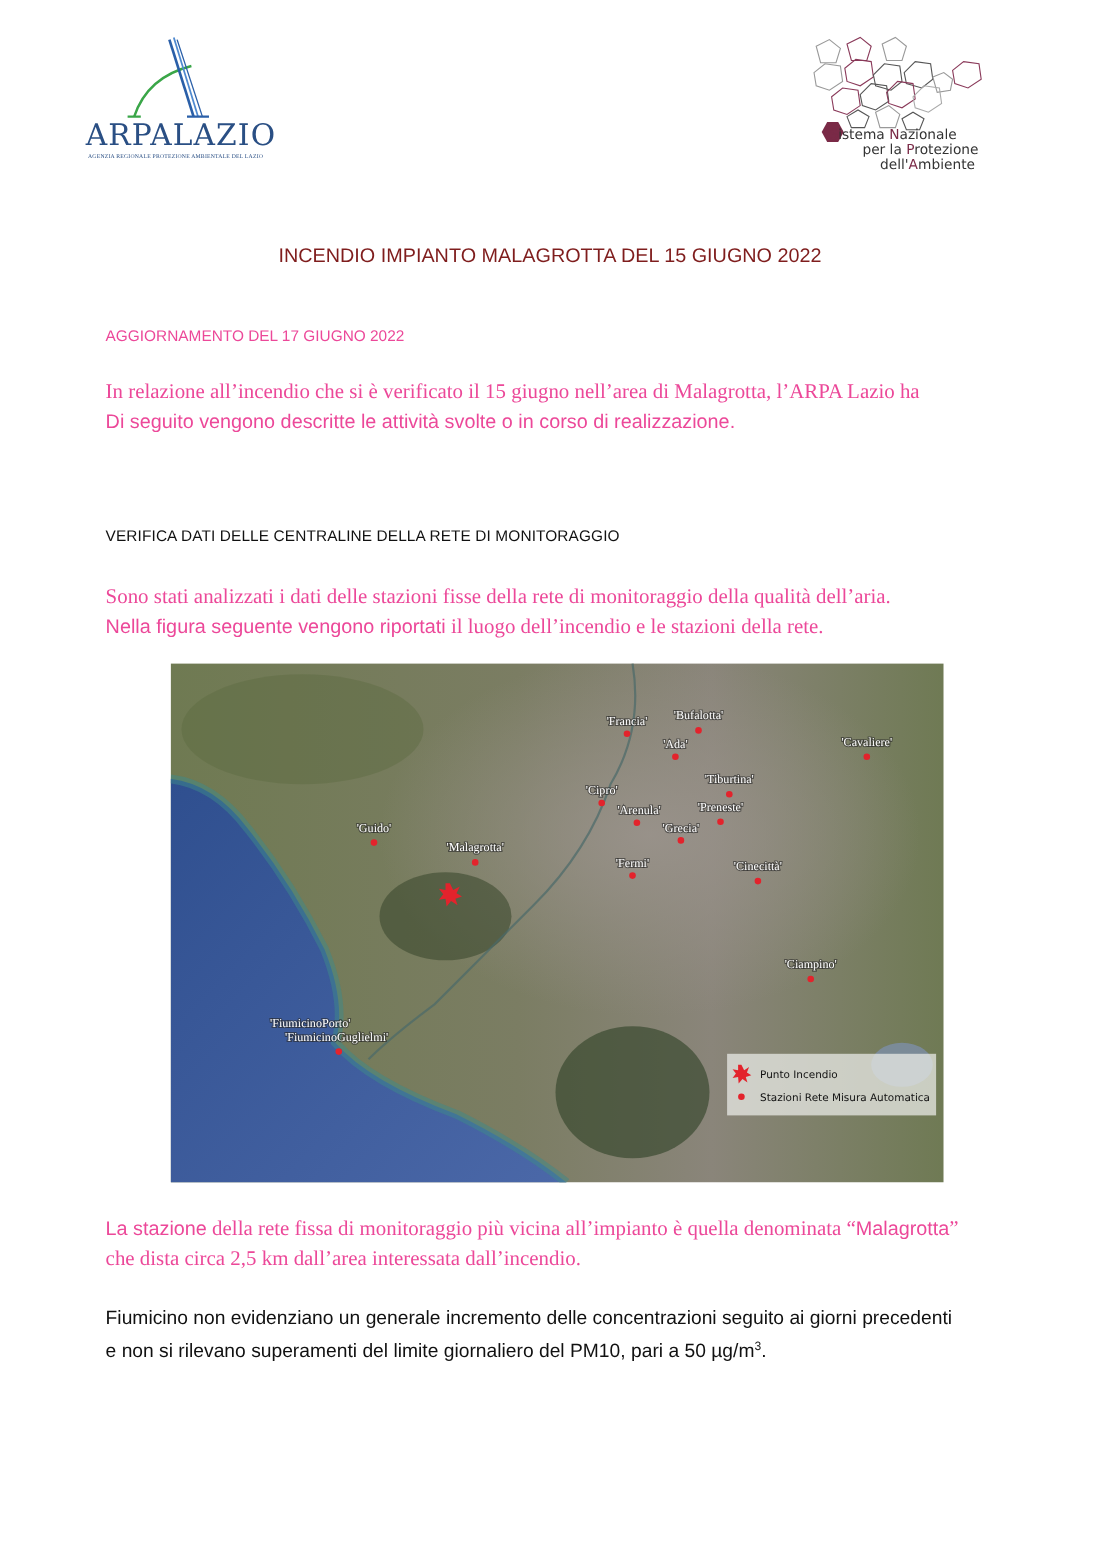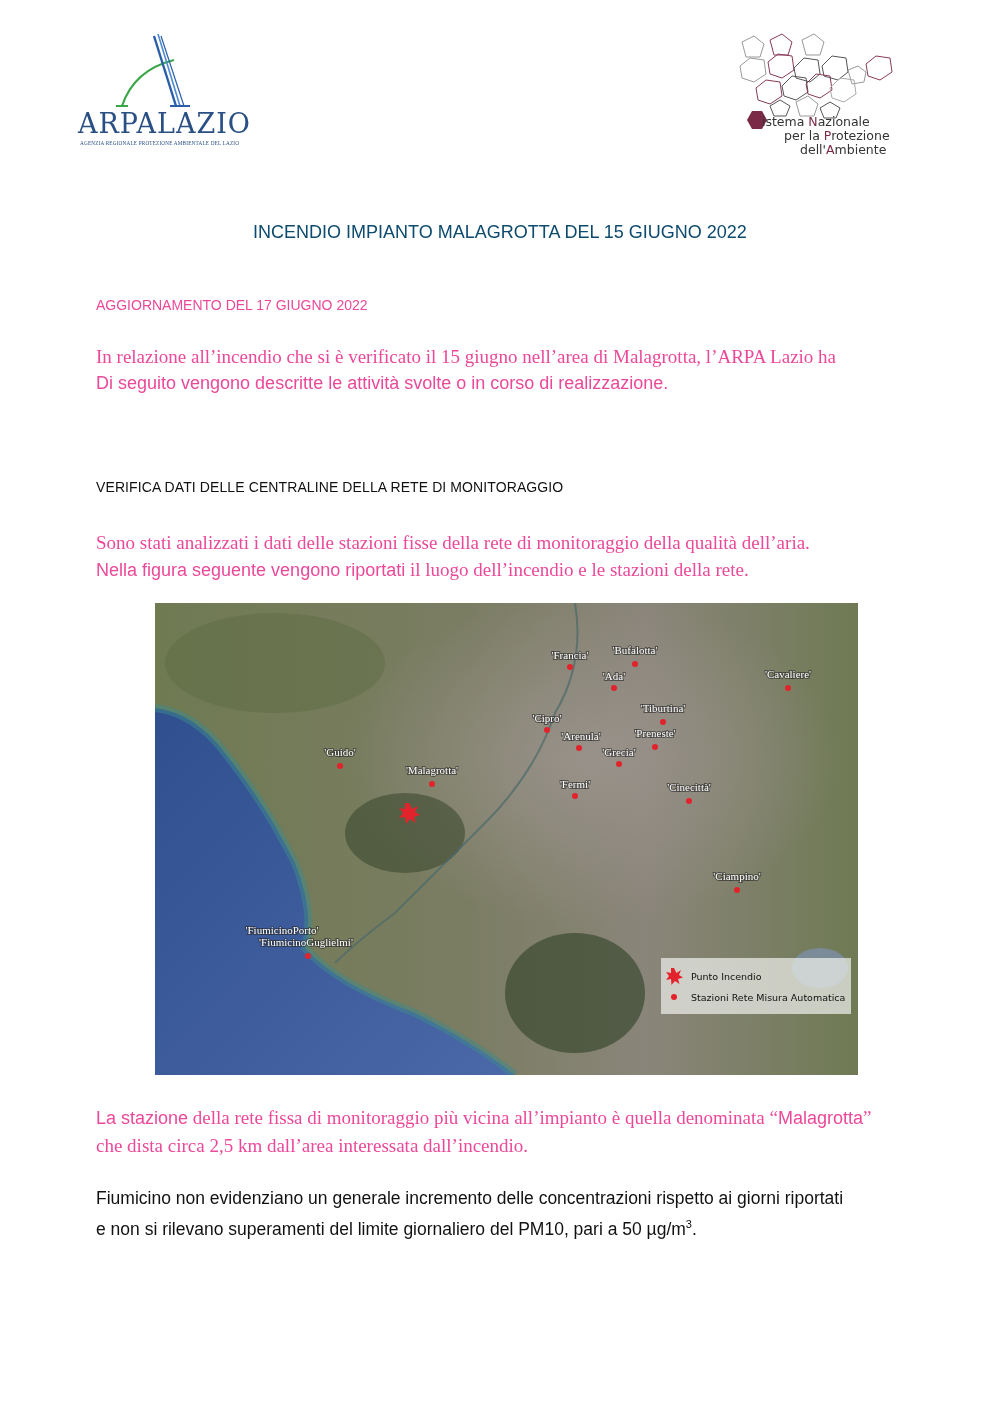--- a/index.html
+++ b/index.html
@@ -9,21 +9,21 @@
   
   #logo-arpa { left: 72px; top: 30px; width: 170px; height: 120px; }
   #logo-arpa .wordmark { position: absolute; left: 6px; top: 78px; font-family: "DejaVu Serif", serif; font-size: 27px; letter-spacing: 1px; color: #2a4f84; }
   #logo-arpa .subtitle { position: absolute; left: 8px; top: 110px; font-family: "Liberation Serif", serif; font-size: 5.2px; letter-spacing: .2px; color: #2a4f84; white-space: nowrap; }
 
   #logo-snpa { left: 720px; top: 30px; width: 220px; height: 130px; }
   #logo-snpa .line { position: absolute; font-family: "DejaVu Sans", sans-serif; font-size: 12.5px; color: #333; white-space: nowrap; }
   #logo-snpa .hl { color: #7a2a47; }
 
   
-  .title { left: 0; width: 1000px; top: 222px; text-align: center; font-family: "Liberation Sans", sans-serif; font-size: 18px; color: #0c4a6e; }
+  .title { left: 0; width: 1000px; top: 222px; text-align: center; font-family: "Liberation Sans", sans-serif; font-size: 18px; color: #7f1d1d; }
   .update { left: 96px; top: 297px; font-family: Liberation Sans, sans-serif; font-size: 14px; color: #ec4899; }
   .para { left: 96px; width: 812px; font-family: "Liberation Serif", serif; font-size: 19px; line-height: 27px; color: #ec4899; }
   .sans { font-family: "Liberation Sans", sans-serif; font-size: 18px; }
   .section-heading { left: 96px; top: 479px; font-family: "Liberation Sans", sans-serif; font-size: 14px; color: #111; letter-spacing: .1px; }
   .para2 { left: 96px; width: 812px; font-family: "Liberation Sans", sans-serif; font-size: 17.5px; line-height: 26px; color: #111; }
   .underline { text-decoration: underline; }
 
   
   #map { left: 155px; top: 603px; width: 703px; height: 584px; overflow: hidden; }
   #map svg { display: block; }
@@ -209,15 +209,15 @@
     </g>
   </svg>
 </div>
 
 <div class="abs para" style="top:1104px;">
   <div><span class="sans">La stazione</span><span> della rete fissa di monitoraggio più vicina all’impianto è quella denominata “</span><span class="sans">Malagrotta</span><span>”</span></div>
   <div>che dista circa 2,5 km dall’area interessata dall’incendio.</div>
 </div>
 
 <div class="abs para2" style="top:1185px;">
-  <div>Fiumicino non evidenziano un generale incremento delle concentrazioni rispetto ai giorni riportati</div>
+  <div>Fiumicino non evidenziano un generale incremento delle concentrazioni seguito ai giorni precedenti</div>
   <div><span>e non si rilevano superamenti del limite giornaliero del PM10, pari a 50 µg/m</span><sup style="font-size:11px;">3</sup><span>.</span></div>
 </div>
 
 </body></html>

